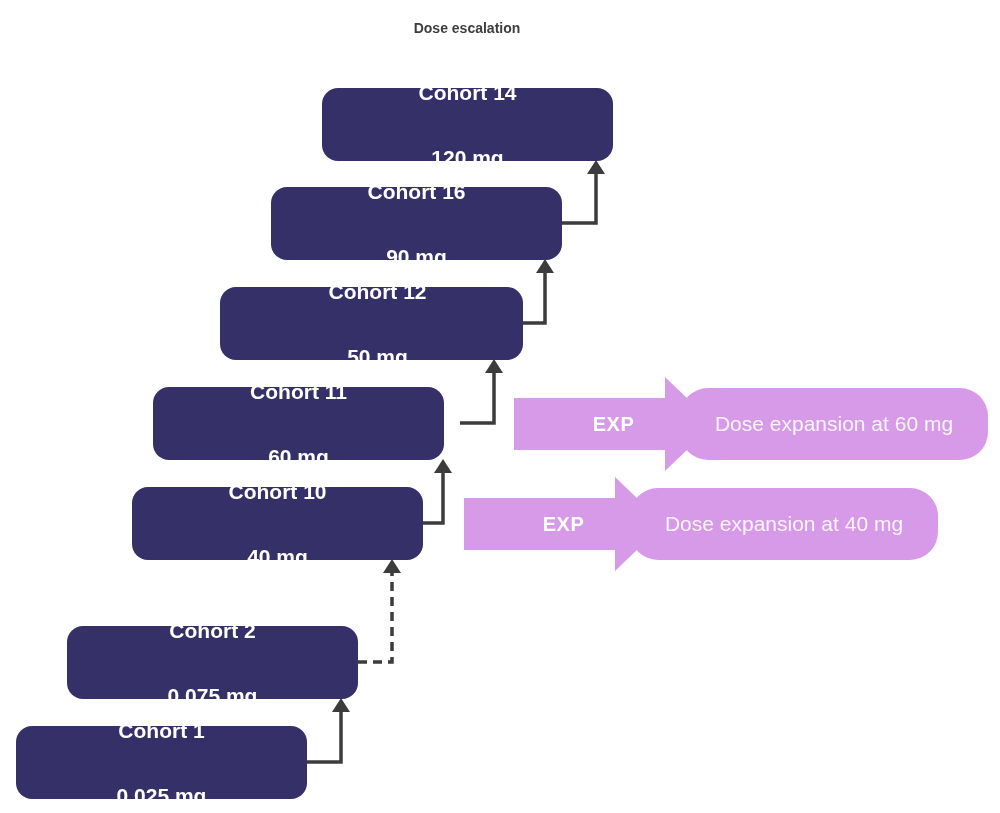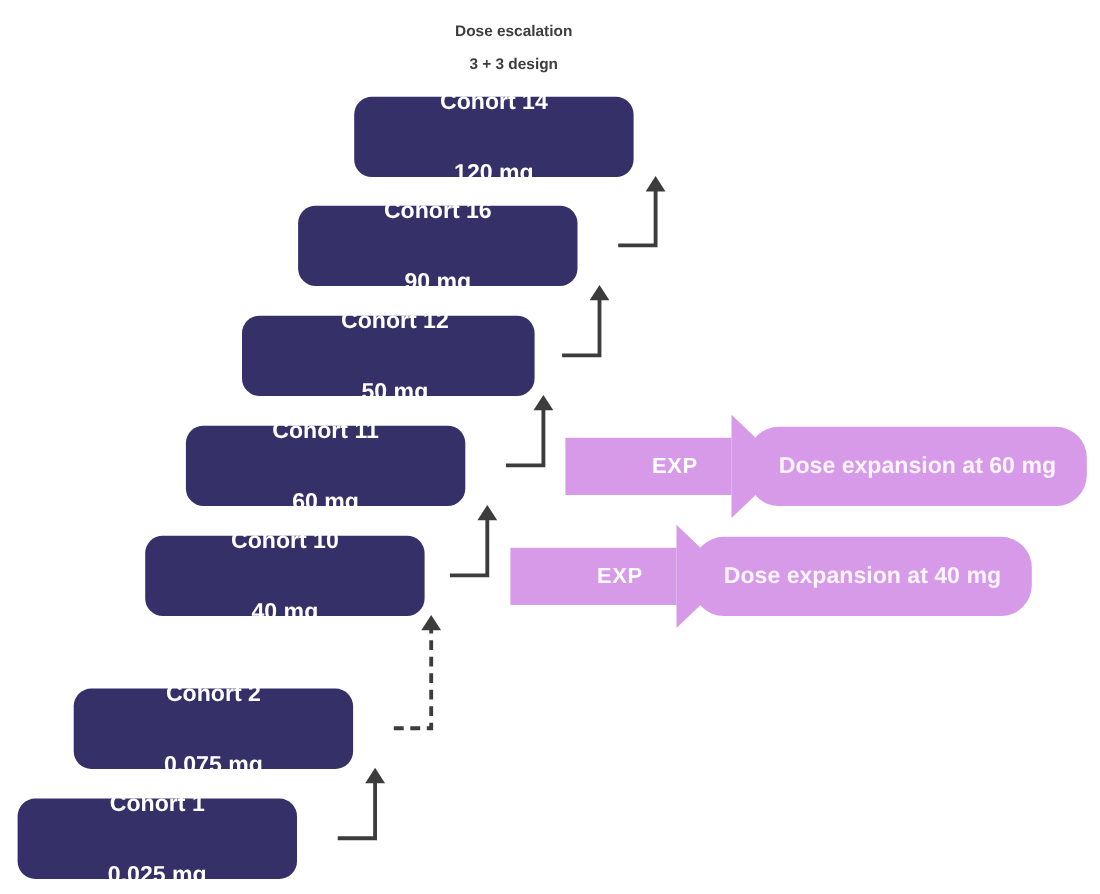--- a/index.html
+++ b/index.html
@@ -24,21 +24,21 @@
   }
   .connector-layer path.line {
     fill: none;
     stroke: var(--connector, #3c3c3c);
     stroke-width: 3.5;
   }
   .connector-layer path.dashed { stroke-dasharray: 9 6; }
   .connector-layer path.head { fill: var(--connector, #3c3c3c); stroke: none; }
   .cohort {
     position: absolute;
-    width: 254px; height: 73px;
+    width: 291px; height: 73px;
     background: var(--cohort_box, #363069);
     border-radius: 16px;
     display: flex; flex-direction: column;
     align-items: center; justify-content: center;
     color: var(--box_text, #ffffff);
     font-size: 21px; font-weight: 700; line-height: 29px;
     text-align: center;
     gap: 36px;
   }
   .exp-arrow {
@@ -59,32 +59,31 @@
     border-bottom: 47px solid transparent;
     border-left: 49px solid var(--expansion, #d69ae8);
   }
   .expansion-box {
     position: absolute;
     width: 308px; height: 72px;
     background: var(--expansion, #d69ae8);
     border-radius: 28px;
     display: flex; align-items: center; justify-content: center;
     color: var(--expansion_text, #fdf4ff);
-    font-size: 21px; font-weight: 700;
+    font-size: 21px; font-weight: 400;
     text-align: center;
   }
 </style>
 </head>
 <body>
 
 <div class="canvas">
 
   <div class="title">
     <div>Dose escalation</div>
-    <div>3 + 3 design</div>
   </div>
 
   <svg class="connector-layer" viewBox="0 0 1000 813" xmlns="http://www.w3.org/2000/svg">
 
     <g>
       <path class="line" d="M562 223 H596 V173"></path>
       <path class="head" d="M587 174 L605 174 L596 160 Z"></path>
     </g>
 
     <g>
@@ -121,21 +120,21 @@
   <div class="cohort" style="left:271px; top:187px;">
     <div>Cohort 16</div>
     <div>90 mg</div>
   </div>
 
   <div class="cohort" style="left:220px; top:287px;padding-left:12px;">
     <div>Cohort 12</div>
     <div>50 mg</div>
   </div>
 
-  <div class="cohort" style="left:169px; top:387px;">
+  <div class="cohort" style="left:153px; top:387px;">
     <div>Cohort 11</div>
     <div>60 mg</div>
   </div>
 
   <div class="cohort" style="left:118px; top:487px;margin-left:14px;">
     <div>Cohort 10</div>
     <div>40 mg</div>
   </div>
 
   <div class="cohort" style="left:67px; top:626px;">

